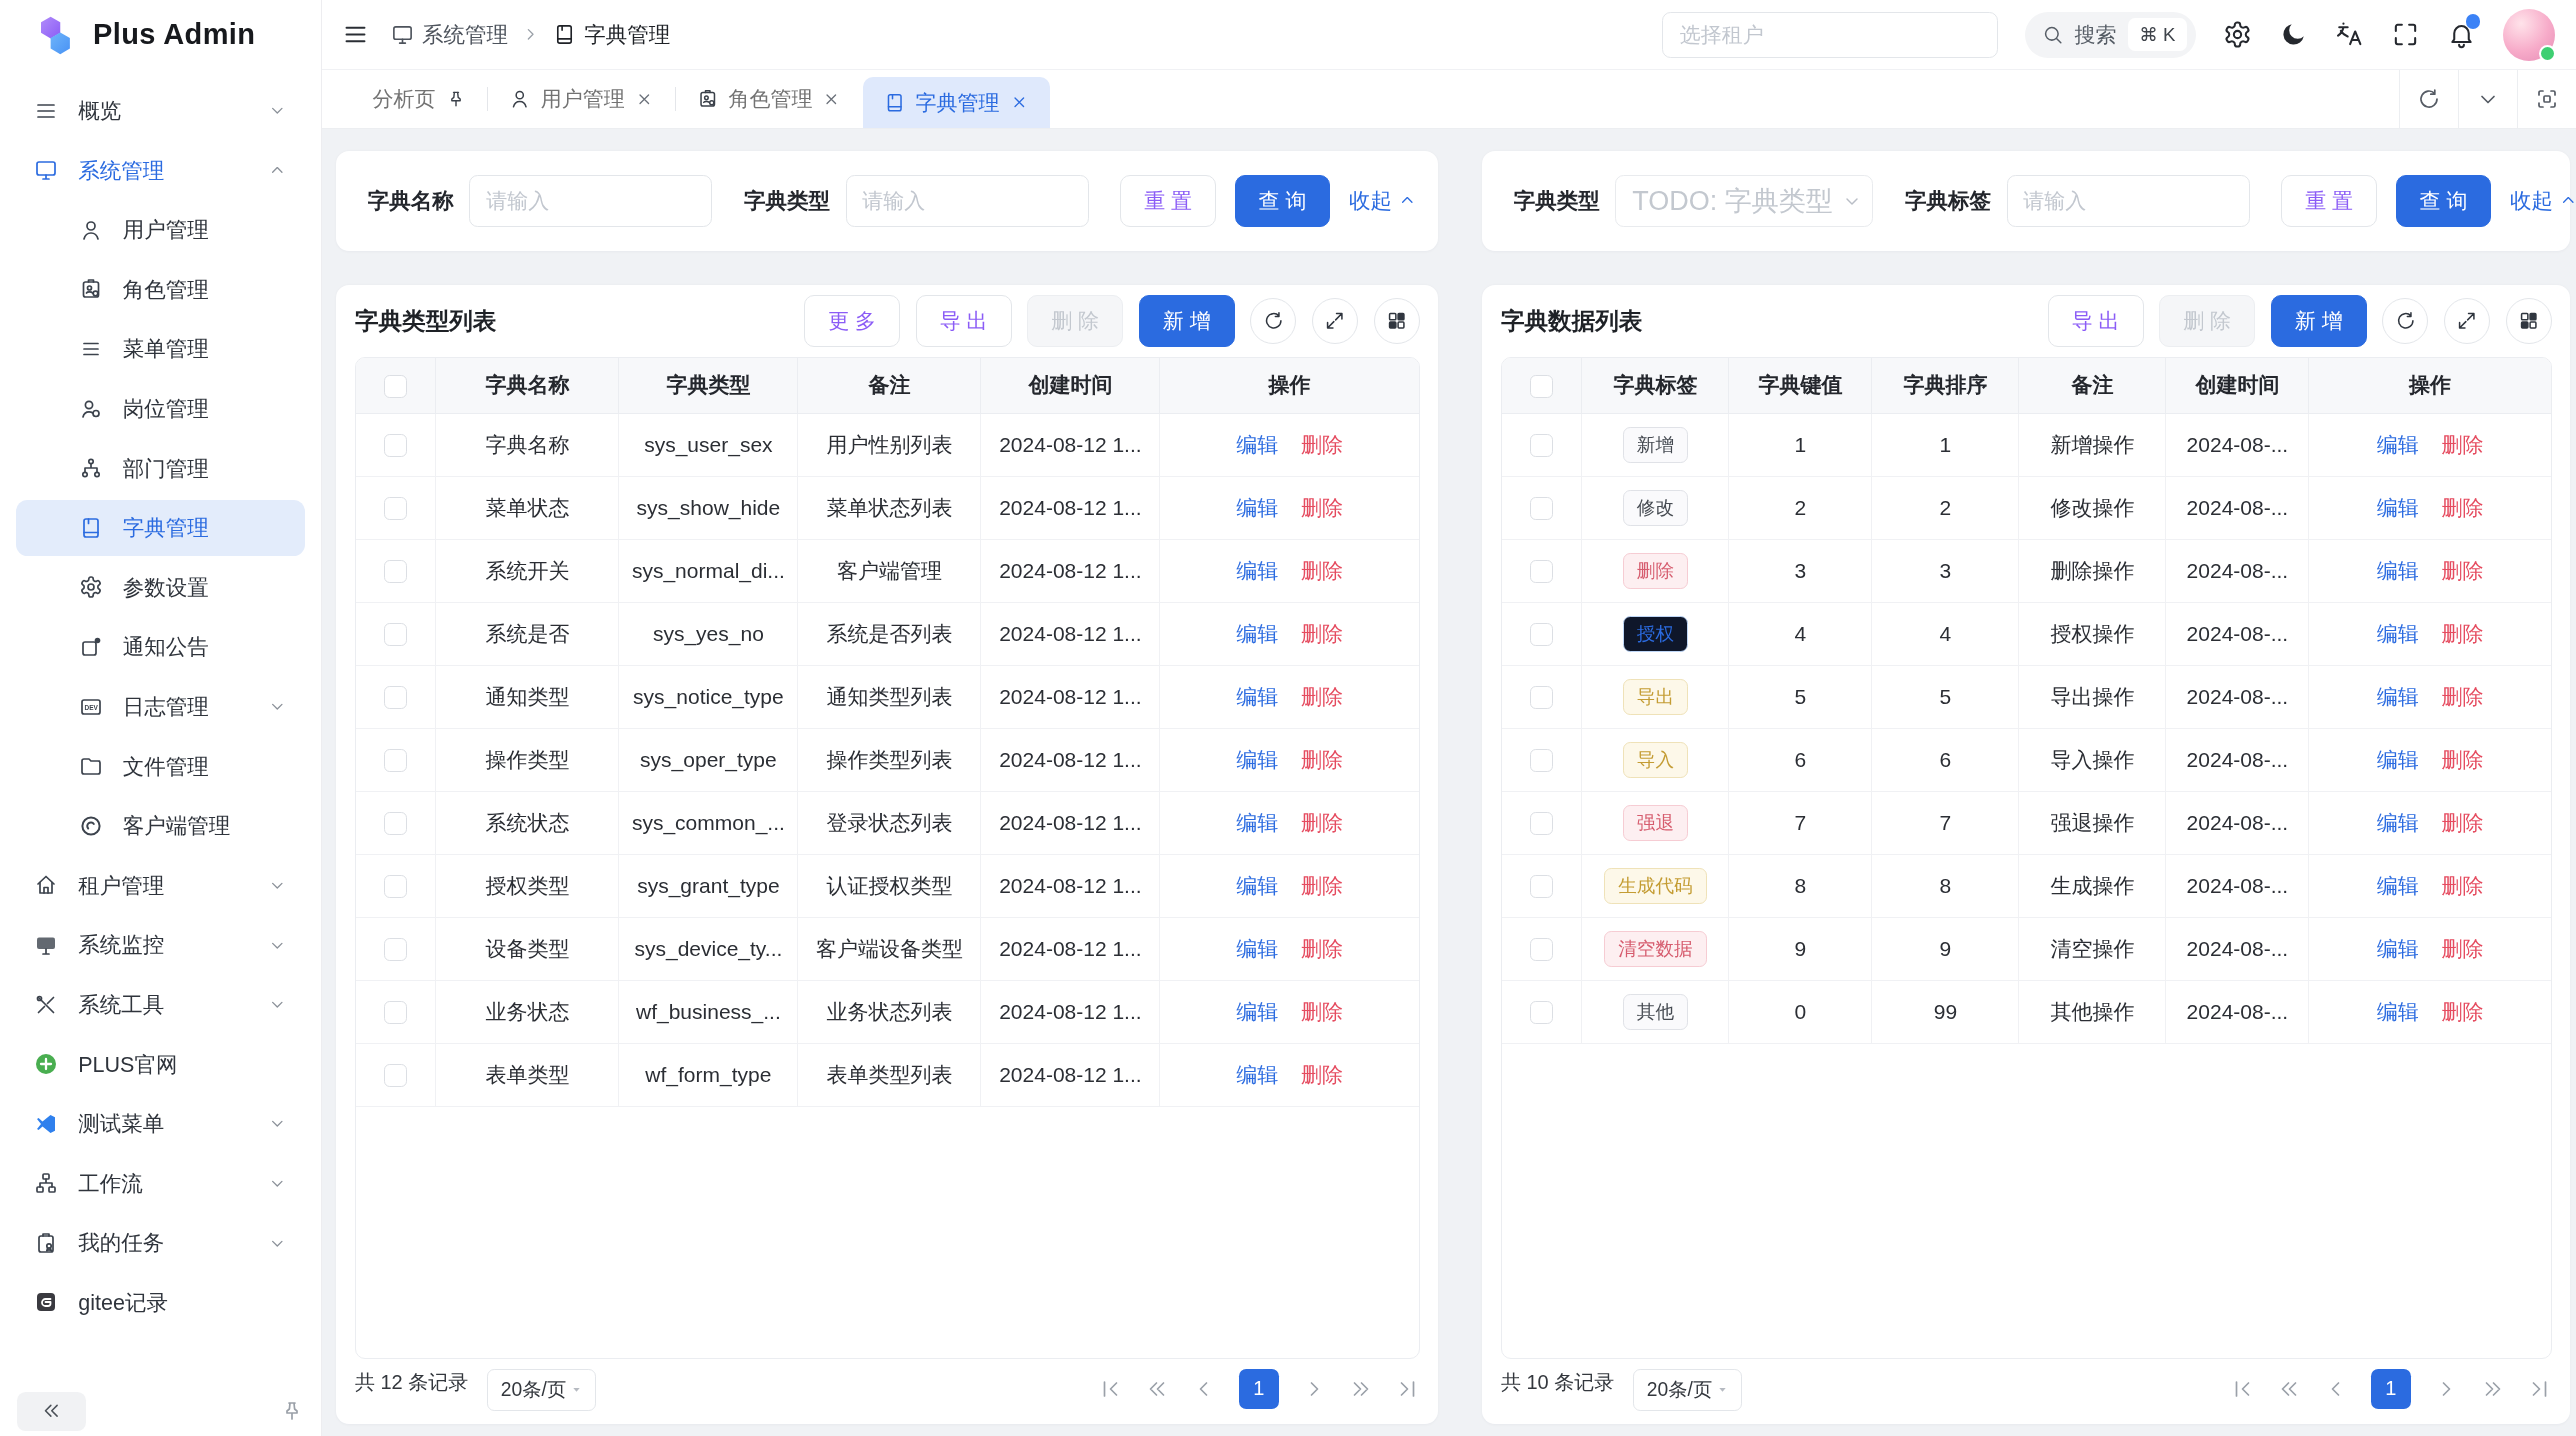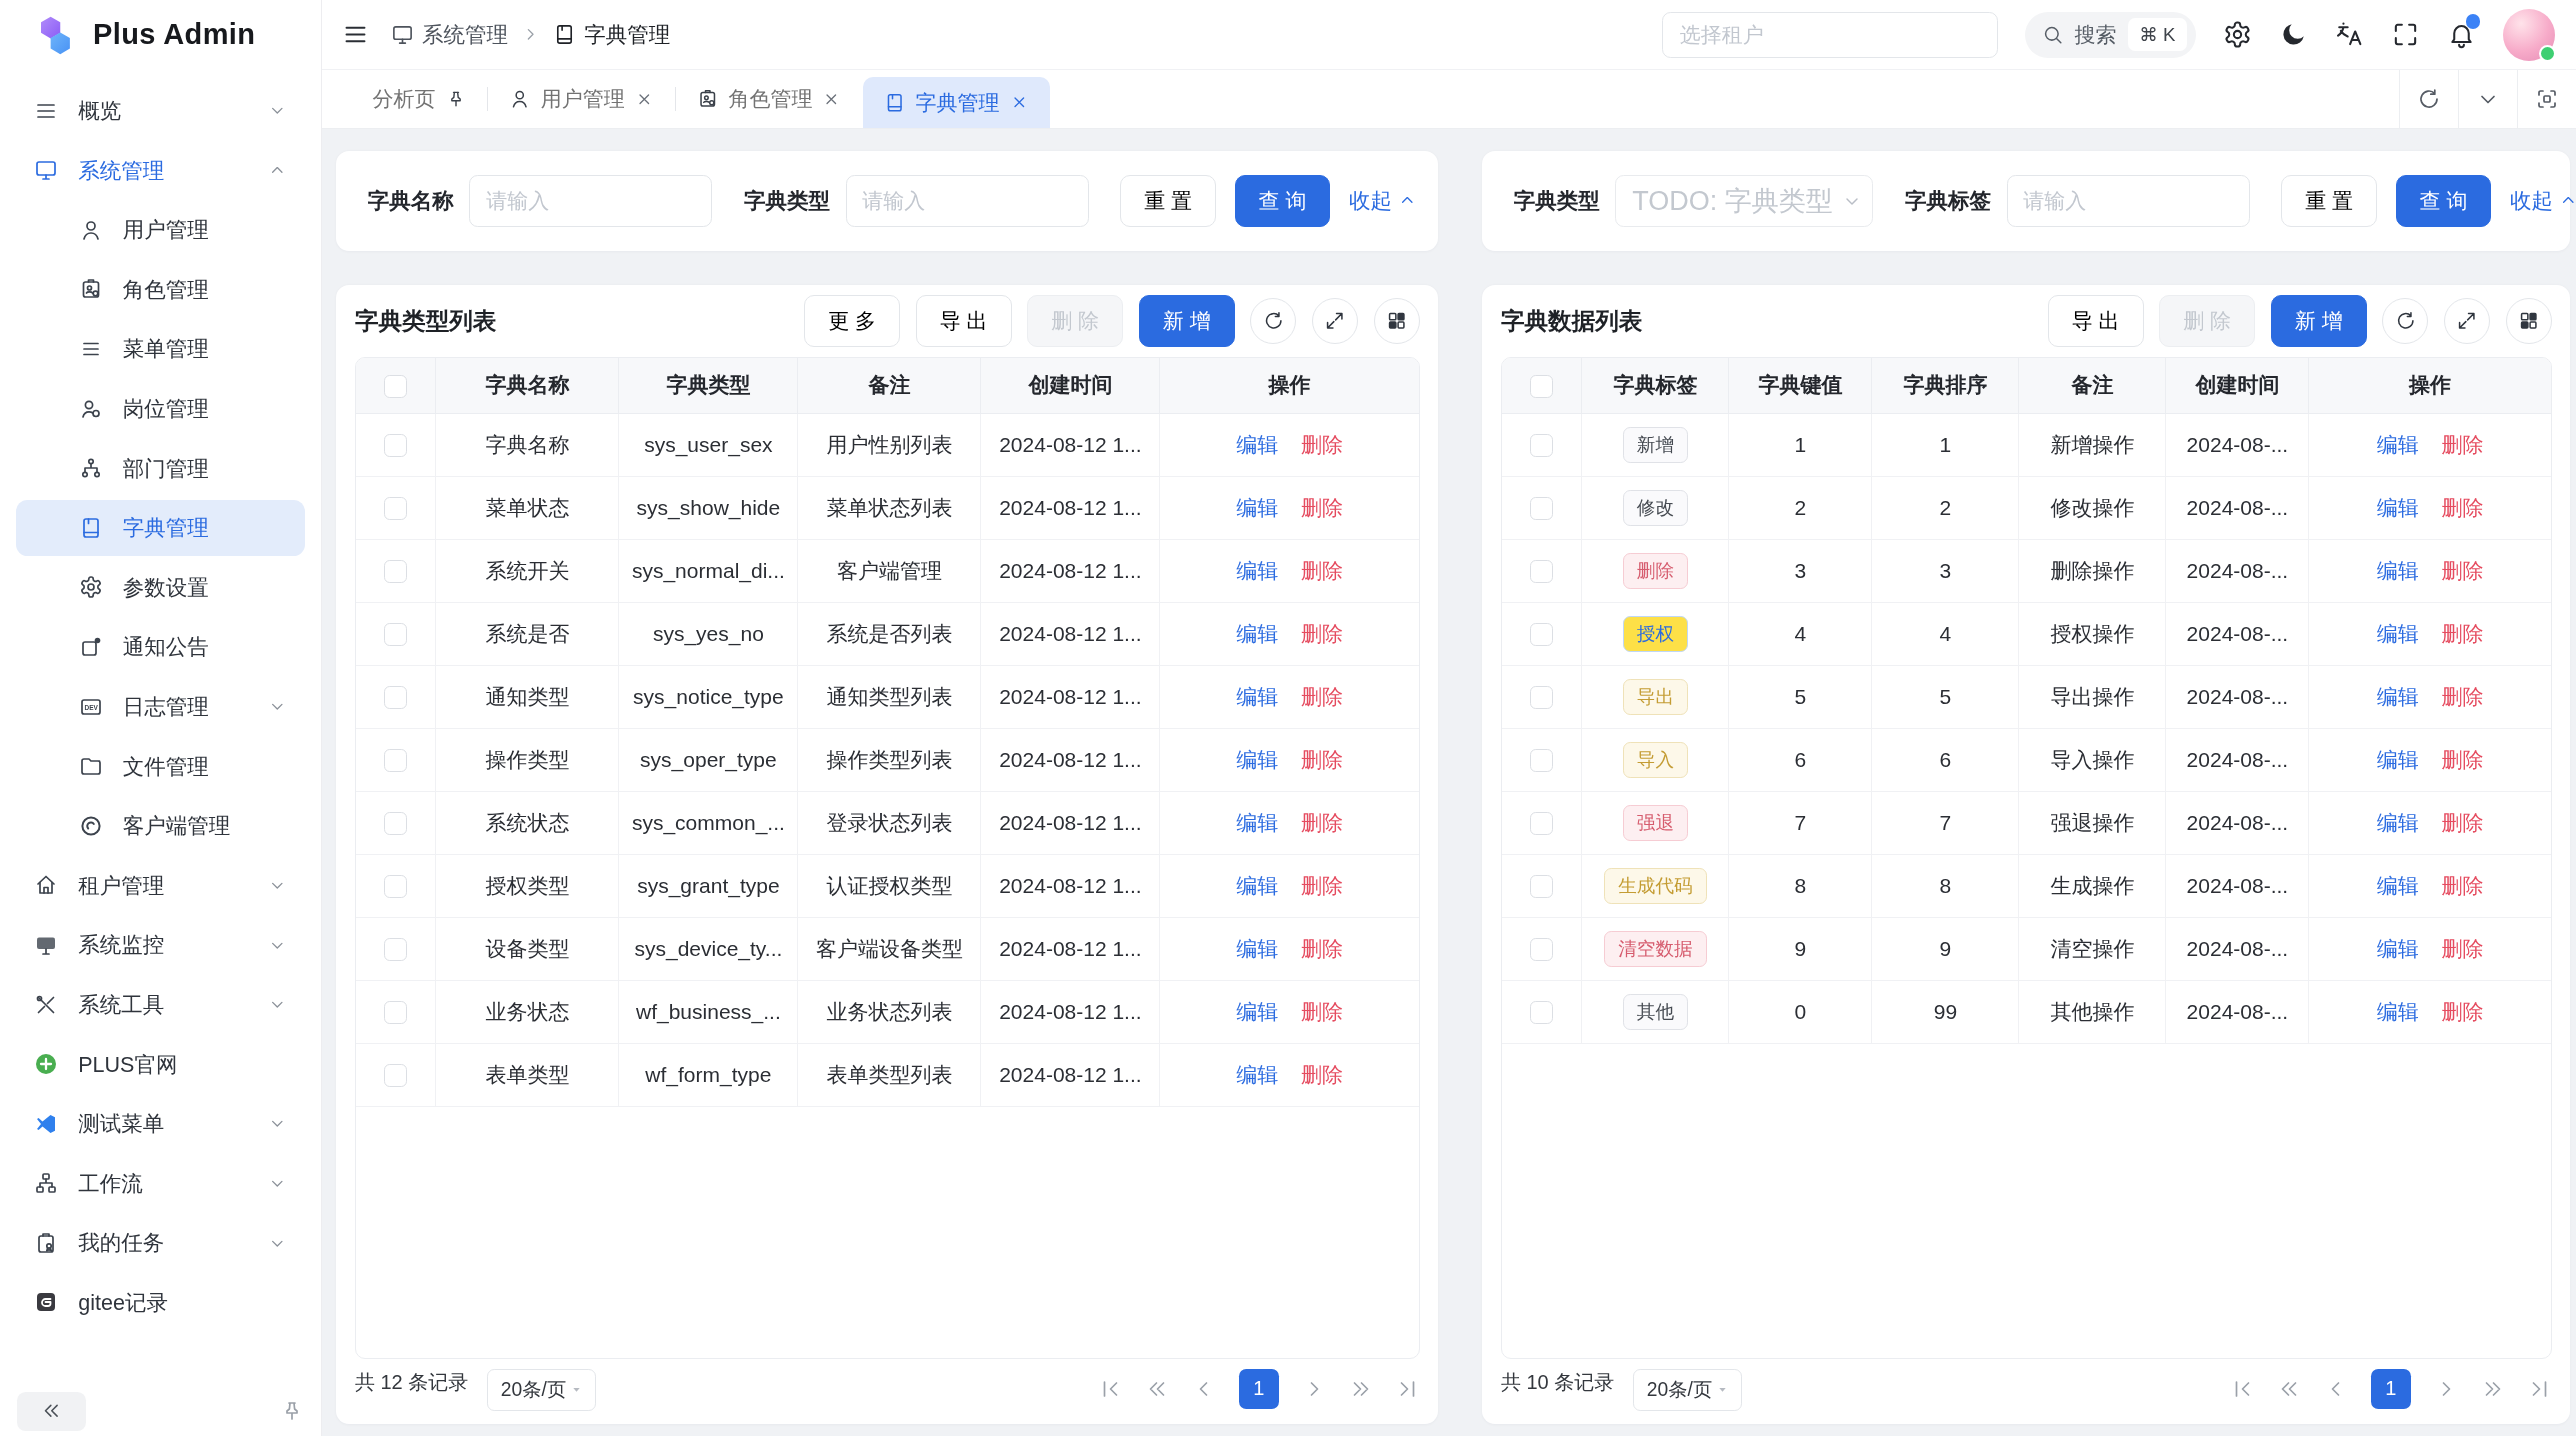--- a/index.html
+++ b/index.html
@@ -72,21 +72,21 @@
   .panel.left { width:1102px; flex:none; }
   .panel.right { width:1088px; flex:none; }
 
   .filter-card { background:#fff; border-radius:13px; height:100px; flex:none; display:flex; align-items:center; padding:0 29px 0 31.5px; box-shadow:0 0.7px 2.9px rgba(20,30,60,.04); }
   .f-field { display:flex; align-items:center; margin-right:31.5px; }
   .f-label { font-weight:600; color:#23262c; margin-right:15.7px; white-space:nowrap; }
   .f-input { width:243px; height:52px; border:1.4px solid #e3e6ea; border-radius:8.6px; padding:0 15.7px; font-size:21px; outline:none; }
   .f-select { width:258px; height:52px; border:1.4px solid #e9ebee; border-radius:8.6px; padding:0 10px 0 15.7px; display:flex; align-items:center; justify-content:space-between; color:#c3c8cf; font-size:27px; cursor:pointer; background:#fff; }
   .f-select .svg-icon { width:20px; height:20px; color:#b9bec6; }
   .f-actions { margin-left:auto; display:flex; align-items:center; gap:18.6px; }
-  .btn { height:52px; border-radius:10px; border:1.4px solid #e3e6ea; background:#fff; padding:0 23px; font-size:21px; color:#000000; display:inline-flex; align-items:center; justify-content:center; cursor:pointer; white-space:nowrap; font-family:inherit; }
+  .btn { height:52px; border-radius:10px; border:1.4px solid #e3e6ea; background:#fff; padding:0 23px; font-size:21px; color:#8b5cf6; display:inline-flex; align-items:center; justify-content:center; cursor:pointer; white-space:nowrap; font-family:inherit; }
   .btn.primary { background:#2b6be0; border-color:#2b6be0; color:#fff; }
   .btn.disabled { background:#f5f6f8; border-color:#eceef1; color:#c3c8cf; cursor:default; }
   .collapse-link { color:#2b6be0; display:inline-flex; align-items:center; gap:5.7px; cursor:pointer; white-space:nowrap; }
   .collapse-link .svg-icon { width:18.6px; height:18.6px; }
 
   .table-card { background:#fff; border-radius:13px; flex:1; display:flex; flex-direction:column; padding:0 18.6px; box-shadow:0 0.7px 2.9px rgba(20,30,60,.04); min-height:0; }
   .card-head { height:72px; flex:none; display:flex; align-items:center; }
   .card-title { font-size:23.6px; font-weight:600; color:#1e2126; }
   .card-tools { margin-left:auto; display:flex; align-items:center; gap:15.7px; }
   .icon-circle { width:46px; height:46px; border:1.4px solid #e3e6ea; border-radius:50%; display:flex; align-items:center; justify-content:center; color:#30363f; cursor:pointer; background:#fff; }
@@ -97,21 +97,21 @@
   th { background:#f7f8fa; height:56px; font-size:21px; font-weight:600; color:#24272d; border-bottom:1.4px solid #ebedf1; border-right:1.4px solid #ebedf1; text-align:center; }
   th:last-child { border-right:none; }
   td { height:63px; text-align:center; font-size:21px; color:#2b2e34; border-bottom:1.4px solid #f0f1f4; border-right:1.4px solid #f0f1f4; white-space:nowrap; overflow:hidden; }
   td:last-child { border-right:none; }
   .cbx { width:23px; height:23px; border:1.4px solid #dcdfe4; border-radius:5.7px; display:inline-block; background:#fff; vertical-align:middle; cursor:pointer; }
   .link-edit { color:#2b6be0; margin:0 11.4px; cursor:pointer; }
   .link-del { color:#e54b5f; margin:0 11.4px; cursor:pointer; }
   .tag { display:inline-block; padding:5.7px 13px; border-radius:7.2px; font-size:18.6px; line-height:1.25; border:1.4px solid; }
   .tag.default { color:#464b52; background:#fafafc; border-color:#e0e2e7; }
   .tag.error   { color:#d65c6e; background:#fdeff1; border-color:#f6ccd3; }
-  .tag.info    { color:#2b6be0; background:#fde047; border-color:#bfd7f7; }
+  .tag.info    { color:#2b6be0; background:#0f172a; border-color:#bfd7f7; }
   .tag.warning { color:#c49c33; background:#fdf8e9; border-color:#efe2b8; }
 
   .card-foot { height:44px; flex:none; margin:10px 0 11.4px; display:flex; align-items:flex-start; gap:18.6px; font-size:20px; color:#33373d; }
   .psize { width:109px; height:42px; border:1.4px solid #e3e6ea; border-radius:7.2px; display:flex; align-items:center; justify-content:space-between; padding:0 10px 0 13px; font-size:19.3px; color:#33373d; cursor:pointer; background:#fff; }
   .psize .svg-icon { width:17px; height:17px; color:#b6bac1; }
   .pager { margin-left:auto; display:flex; align-items:center; gap:23px; color:#9ba1a9; }
   .pager .pg { width:24px; height:24px; cursor:pointer; }
   .page-active { width:40px; height:40px; border-radius:7.2px; background:#2b6be0; color:#fff; display:flex; align-items:center; justify-content:center; font-size:20px; cursor:pointer; }
 </style>
 </head>

